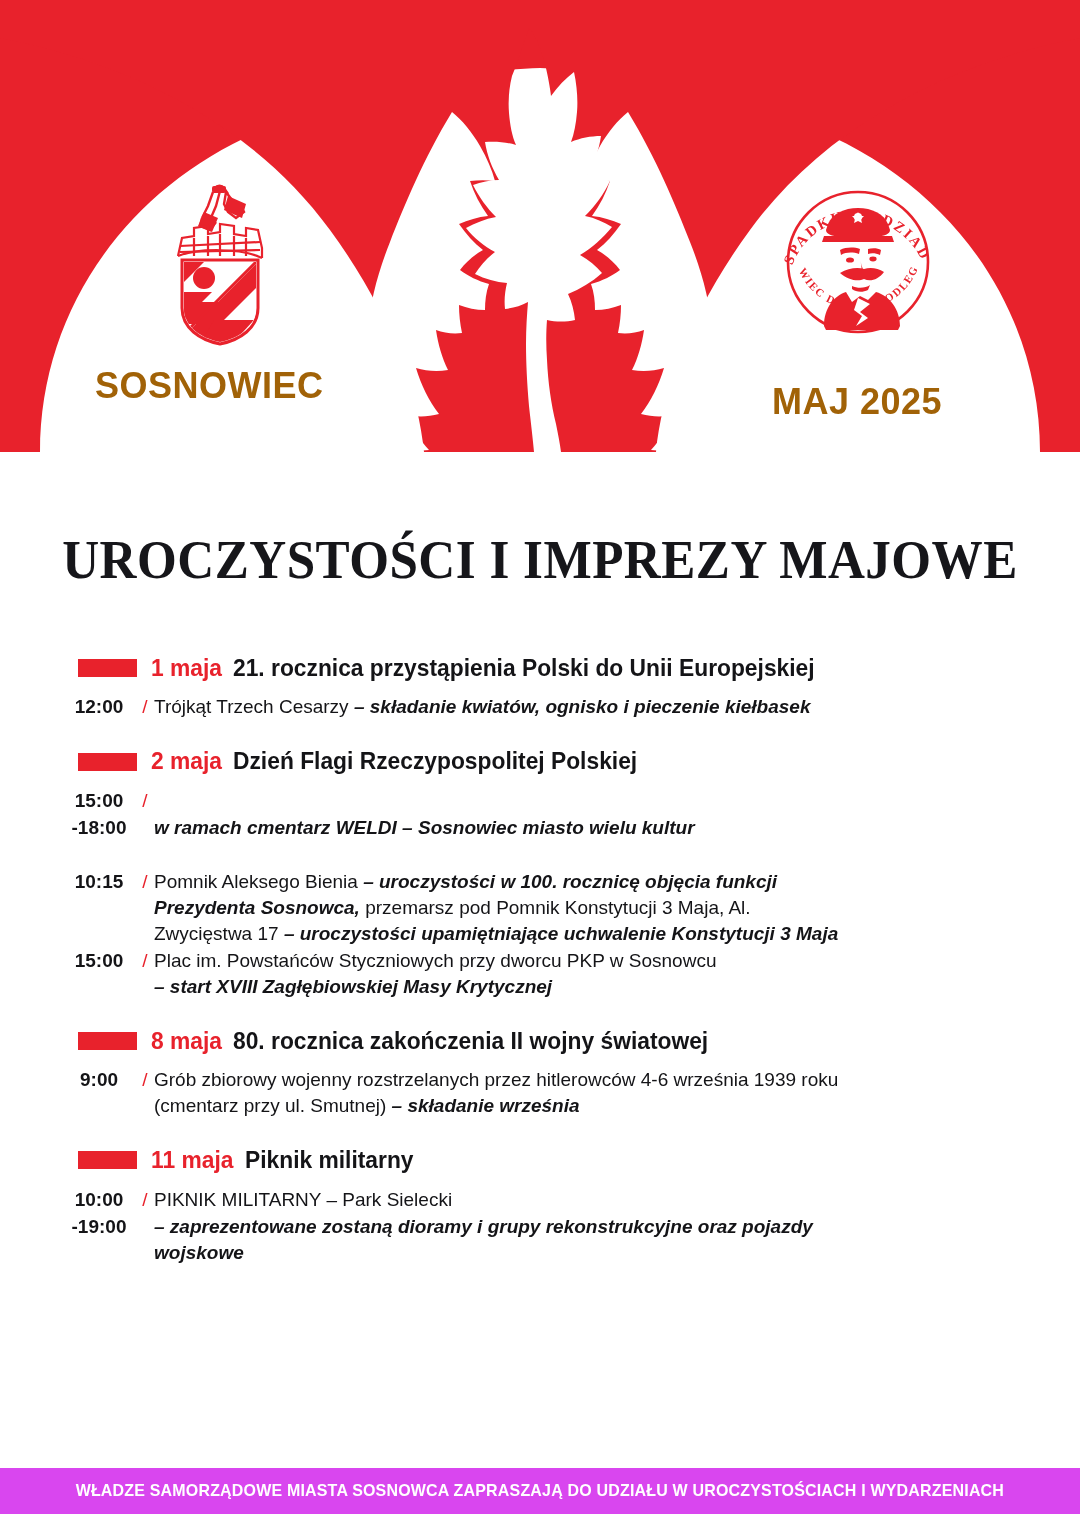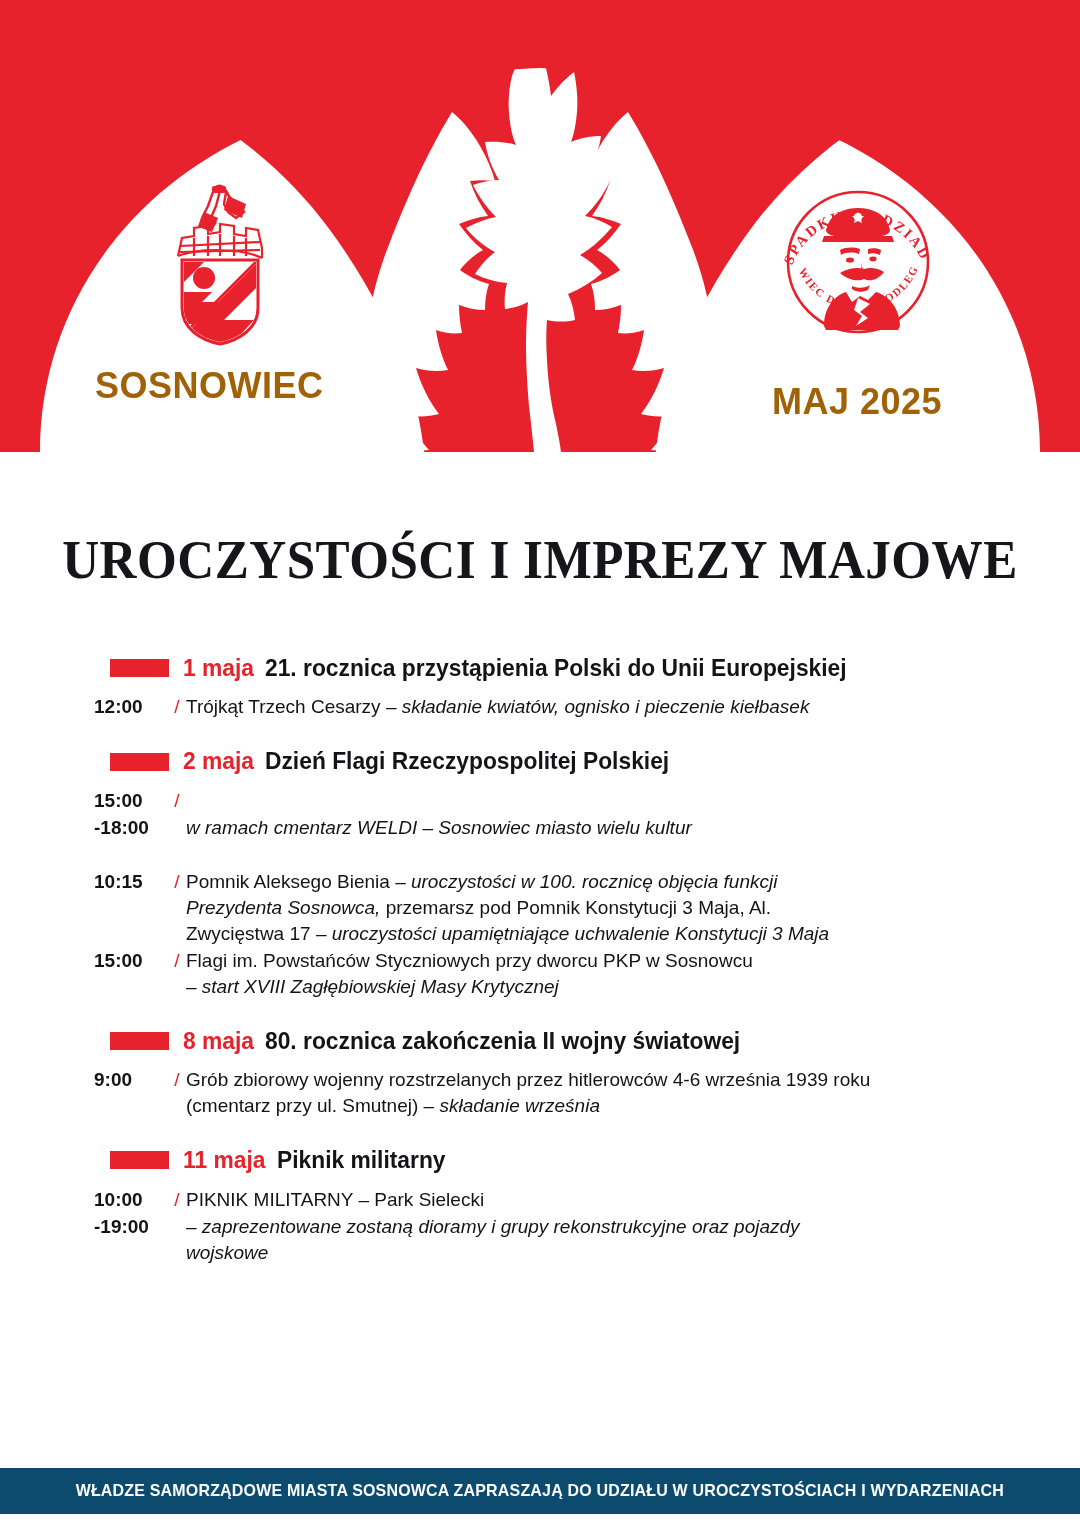--- a/index.html
+++ b/index.html
@@ -82,21 +82,20 @@
     transform-origin: center center;
     white-space: nowrap;
   }
 
   
   .schedule {
     position: absolute;
     left: 0;
     top: 655px;
     width: 860px;
-    margin-left: 32px;
   }
 
   .event-block { margin-bottom: 28px; }
 
   .event-head {
     display: flex;
     align-items: center;
     margin-left: 78px;
     margin-bottom: 13px;
   }
@@ -130,21 +129,21 @@
   .event-rows { }
 
   .row {
     display: flex;
     align-items: flex-start;
     margin-bottom: 1px;
   }
   .row-time {
     flex: 0 0 74px;
     width: 74px;
-    text-align: left;
+    text-align: center;
     font-weight: bold;
     font-size: 19px;
     line-height: 26px;
     color: #141417;
     white-space: nowrap;
     padding-right: 0;
     margin-left: 62px;
   }
   .row-slash {
     flex: 0 0 18px;
@@ -157,30 +156,30 @@
   }
   .row-slash.blank { color: transparent; }
   .row-text {
     flex: 1 1 auto;
     font-size: 19px;
     line-height: 26px;
     color: #141417;
     padding-right: 20px;
   }
   .row-text .b { font-weight: normal; }
-  .row-text .i { font-style: italic; font-weight: normal; }
+  .row-text .i { font-style: italic; font-weight: bold; }
 
   
   .footer {
     position: absolute;
     left: 0;
     top: 1468px;
     width: 1080px;
     height: 46px;
-    background: #0c4a6e;
+    background: #d946ef;
     display: flex;
     align-items: center;
     justify-content: center;
   }
   .footer-text {
     color: #ffffff;
     font-weight: bold;
     font-size: 17px;
     letter-spacing: 0.2px;
     white-space: nowrap;
@@ -515,21 +514,21 @@
       <div class="event-block">
         <div class="event-rows">
           <div class="row">
             <div class="row-time">10:15</div>
             <div class="row-slash">/</div>
             <div class="row-text"><span class="b">Pomnik Aleksego Bienia </span><span class="i">– uroczystości w 100. rocznicę objęcia funkcji Prezydenta Sosnowca, </span><span class="b">przemarsz pod Pomnik Konstytucji 3 Maja, Al. Zwycięstwa 17 </span><span class="i">– uroczystości upamiętniające uchwalenie Konstytucji 3 Maja</span></div>
           </div>
           <div class="row">
             <div class="row-time">15:00</div>
             <div class="row-slash">/</div>
-            <div class="row-text"><span class="b">Flagi im. Powstańców Styczniowych przy dworcu PKP w Sosnowcu</span><br><span class="i">– start XVIII Zagłębiowskiej Masy Krytycznej</span></div>
+            <div class="row-text"><span class="b">Plac im. Powstańców Styczniowych przy dworcu PKP w Sosnowcu</span><br><span class="i">– start XVIII Zagłębiowskiej Masy Krytycznej</span></div>
           </div>
         </div>
       </div>
       <div class="event-block">
         <div class="event-head">
           <span class="day-bar"></span>
           <span class="event-date">8 maja</span>
           <span class="event-title">80. rocznica zakończenia II wojny światowej</span>
         </div>
         <div class="event-rows">

